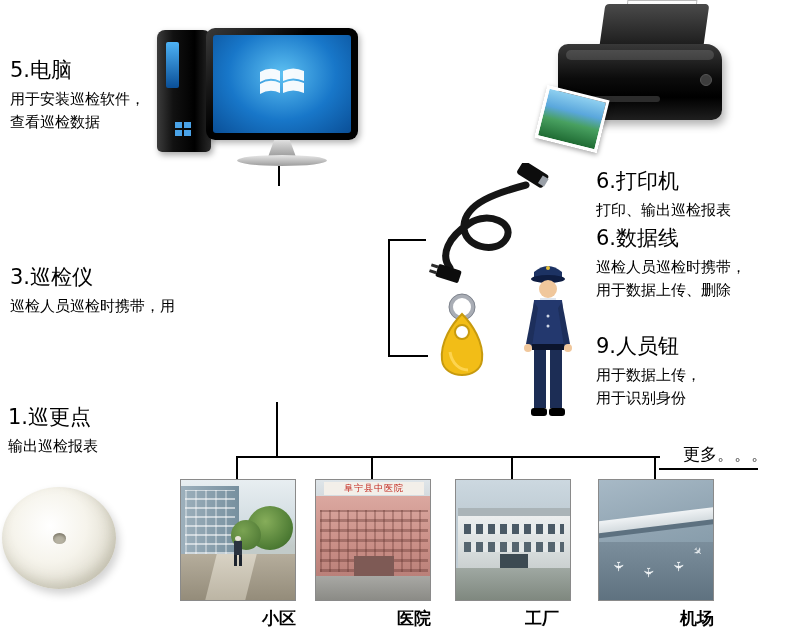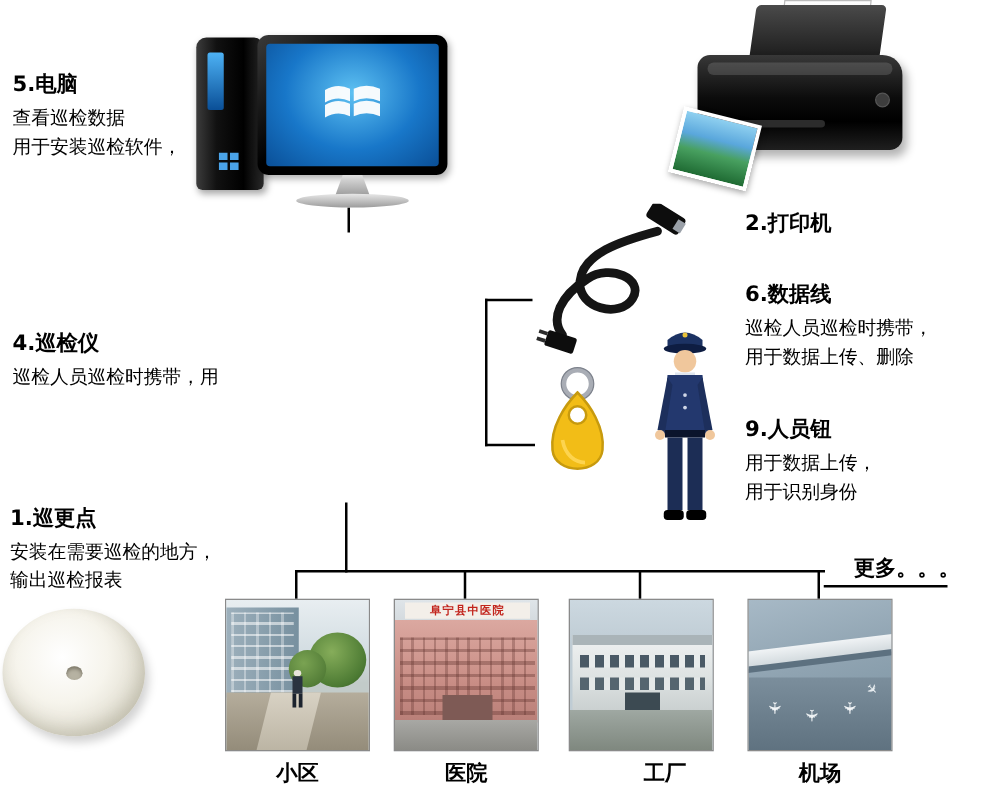--- a/index.html
+++ b/index.html
@@ -3,23 +3,23 @@
 <meta charset="utf-8">
 <style>
   *{margin:0;padding:0;box-sizing:border-box}
   html,body{background:#fff}
   #canvas{position:relative;width:790px;height:641px;background:#fff;overflow:hidden;
           font-family:"DejaVu Sans","Liberation Sans",sans-serif;color:#000}
   .hline,.vline{position:absolute;background:#000}
   .hline{height:2px}
   .vline{width:2px}
   .anno{position:absolute}
-  .anno-title{font-size:17px;font-weight:bold;margin-bottom:4px;white-space:nowrap}
+  .anno-title{font-size:21px;font-weight:normal;margin-bottom:4px;white-space:nowrap}
   .anno-line{font-size:15px;line-height:23px}
-  .caption{position:absolute;font-size:17px;font-weight:bold;text-align:center}
+  .caption{position:absolute;font-size:17px;font-weight:bold;text-align:right}
   .photo{position:absolute;width:116px;height:122px;border:1px solid #8a8a8a;overflow:hidden;background:#dfe5e9}
   .abs{position:absolute}
 </style>
 </head>
 <body>
 
 <div id="canvas">
 
   <div class="vline" style="left:278px;top:166px;height:20px"></div>
   <div class="vline" style="left:276px;top:402px;height:56px"></div>
@@ -130,52 +130,52 @@
 
   <div class="abs" style="left:2px;top:487px;width:114px;height:102px;border-radius:50%;
        background:radial-gradient(circle at 42% 38%,#ffffff 0%,#f6f4ec 40%,#e2dfd2 70%,#c9c5b4 100%);
        box-shadow:3px 5px 8px rgba(0,0,0,.18), inset -4px -6px 12px rgba(150,145,125,.35)">
     <div class="abs" style="left:50%;top:50%;width:13px;height:11px;margin:-5px 0 0 -6px;border-radius:50%;
          background:#b6b2a2;box-shadow:inset 0 2px 3px rgba(90,85,70,.6)"></div>
   </div>
 
   <div class="anno" style="left:10px;top:56px;width:170px">
     <div class="anno-title">5.电脑</div>
+    <div class="anno-line">用于安装巡检软件，</div>
     <div class="anno-line">查看巡检数据</div>
-    <div class="anno-line">用于安装巡检软件，</div>
   </div>
 
   <div class="anno" style="left:10px;top:263px;width:180px">
-    <div class="anno-title">4.巡检仪</div>
+    <div class="anno-title">3.巡检仪</div>
     <div class="anno-line">巡检人员巡检时携带，用</div>
   </div>
 
   <div class="anno" style="left:8px;top:403px;width:180px">
     <div class="anno-title">1.巡更点</div>
-    <div class="anno-line">安装在需要巡检的地方，</div>
     <div class="anno-line">输出巡检报表</div>
   </div>
 
   <div class="anno" style="left:596px;top:167px;width:190px">
-    <div class="anno-title">2.打印机</div>
+    <div class="anno-title">6.打印机</div>
+    <div class="anno-line">打印、输出巡检报表</div>
   </div>
 
   <div class="anno" style="left:596px;top:224px;width:190px">
     <div class="anno-title">6.数据线</div>
     <div class="anno-line">巡检人员巡检时携带，</div>
     <div class="anno-line">用于数据上传、删除</div>
   </div>
 
   <div class="anno" style="left:596px;top:332px;width:190px">
     <div class="anno-title">9.人员钮</div>
     <div class="anno-line">用于数据上传，</div>
     <div class="anno-line">用于识别身份</div>
   </div>
 
-  <div class="abs" style="left:683px;top:443px;font-size:17px;font-weight:bold">更多。。。</div>
+  <div class="abs" style="left:683px;top:443px;font-size:17px;font-weight:normal">更多。。。</div>
 
   <div class="photo" style="left:180px;top:479px">
     <div class="abs" style="inset:0;background:linear-gradient(180deg,#e8eef1 0%,#d3dde2 35%,#c2cbc9 55%)"></div>
     <div class="abs" style="left:0;top:6px;width:58px;height:72px;background:linear-gradient(90deg,#9db0bc,#77909f)"></div>
     <div class="abs" style="left:4px;top:10px;width:50px;height:64px;
          background:repeating-linear-gradient(0deg,rgba(255,255,255,.55) 0 2px,transparent 2px 9px),repeating-linear-gradient(90deg,rgba(255,255,255,.35) 0 2px,transparent 2px 10px)"></div>
     <div class="abs" style="right:2px;top:26px;width:46px;height:44px;border-radius:50%;
          background:radial-gradient(circle at 40% 35%,#86ad5a,#4c7a33 70%,#33571f)"></div>
     <div class="abs" style="right:34px;top:40px;width:30px;height:30px;border-radius:50%;
          background:radial-gradient(circle at 40% 35%,#7aa352,#456f2e)"></div>
@@ -188,21 +188,21 @@
       <div class="abs" style="left:6px;top:19px;width:3px;height:11px;background:#1c232e"></div>
     </div>
   </div>
 
   <div class="photo" style="left:315px;top:479px">
     <div class="abs" style="inset:0;background:linear-gradient(180deg,#dfe5e9 0%,#cfd6da 20%)"></div>
     <div class="abs" style="left:0;top:16px;width:100%;height:82px;background:linear-gradient(180deg,#dba8a0 0%,#c98e86 60%,#b97f78 100%)"></div>
     <div class="abs" style="left:4px;top:30px;width:108px;height:62px;
          background:repeating-linear-gradient(0deg,rgba(90,45,40,.35) 0 3px,transparent 3px 10px),repeating-linear-gradient(90deg,rgba(90,45,40,.3) 0 2px,transparent 2px 9px)"></div>
     <div class="abs" style="left:8px;top:2px;width:100px;height:13px;background:#f3efe9;display:flex;align-items:center;justify-content:center">
-      <span style="font-size:9px;font-weight:bold;color:#c2251d;letter-spacing:1px;white-space:nowrap">阜宁县中医院</span>
+      <span style="font-size:9px;font-weight:normal;color:#c2251d;letter-spacing:1px;white-space:nowrap">阜宁县中医院</span>
     </div>
     <div class="abs" style="left:38px;top:76px;width:40px;height:22px;background:#7e5a55"></div>
     <div class="abs" style="left:0;bottom:0;width:100%;height:24px;background:linear-gradient(180deg,#a8a8a4,#8b8b86)"></div>
   </div>
 
   <div class="photo" style="left:455px;top:479px">
     <div class="abs" style="inset:0;background:linear-gradient(180deg,#ccd8e0 0%,#bfccd4 30%)"></div>
     <div class="abs" style="left:2px;top:28px;width:112px;height:62px;background:linear-gradient(180deg,#f0f2f2 0%,#dde2e2 55%,#c9cfcf 100%)"></div>
     <div class="abs" style="left:2px;top:28px;width:112px;height:8px;background:#aab4b8"></div>
     <div class="abs" style="left:8px;top:44px;width:100px;height:10px;background:repeating-linear-gradient(90deg,#4a5a66 0 7px,#e8ecec 7px 12px)"></div>
@@ -217,16 +217,16 @@
     <div class="abs" style="left:-6px;top:34px;width:130px;height:14px;background:linear-gradient(#f0f3f5,#cfd7db);transform:rotate(-7deg)"></div>
     <div class="abs" style="left:-6px;top:46px;width:130px;height:5px;background:#5d7180;transform:rotate(-7deg)"></div>
     <span class="abs" style="left:14px;bottom:26px;color:#f2f5f7;font-size:13px;transform:rotate(90deg)">✈</span>
     <span class="abs" style="left:44px;bottom:20px;color:#eef2f4;font-size:13px;transform:rotate(90deg)">✈</span>
     <span class="abs" style="left:74px;bottom:26px;color:#f2f5f7;font-size:13px;transform:rotate(90deg)">✈</span>
     <span class="abs" style="left:94px;bottom:42px;color:#e8edf0;font-size:11px;transform:rotate(45deg)">✈</span>
   </div>
 
   <div class="caption" style="left:180px;top:607px;width:116px">小区</div>
   <div class="caption" style="left:315px;top:607px;width:116px">医院</div>
-  <div class="caption" style="left:474px;top:607px;width:116px">工厂</div>
+  <div class="caption" style="left:443px;top:607px;width:116px">工厂</div>
   <div class="caption" style="left:598px;top:607px;width:116px">机场</div>
 
 </div>
 
 </body></html>

